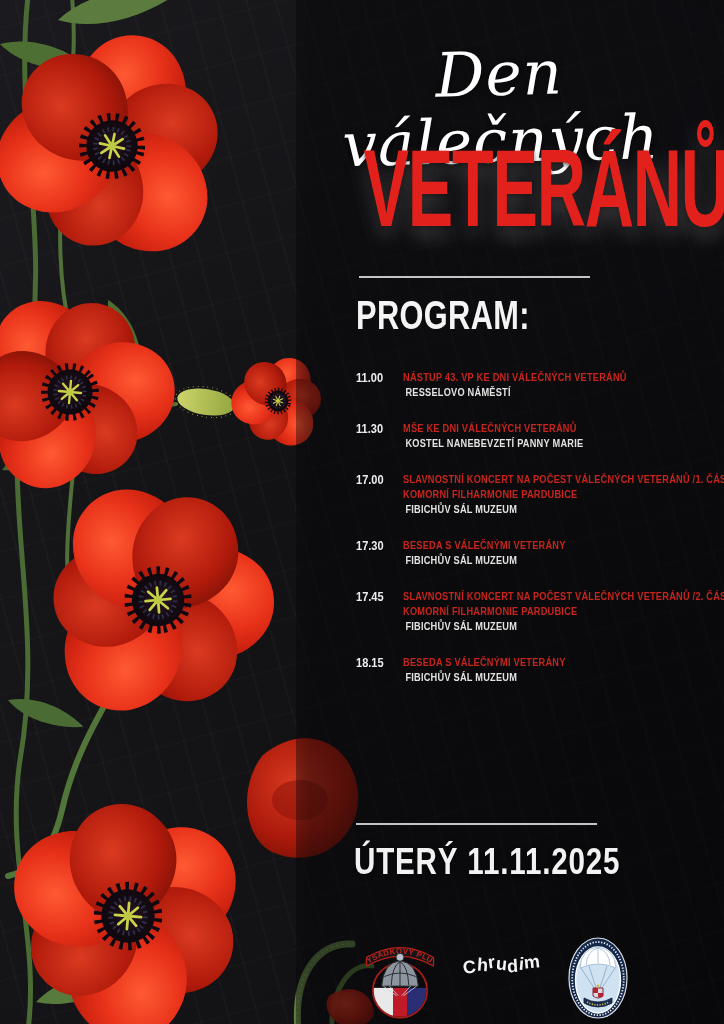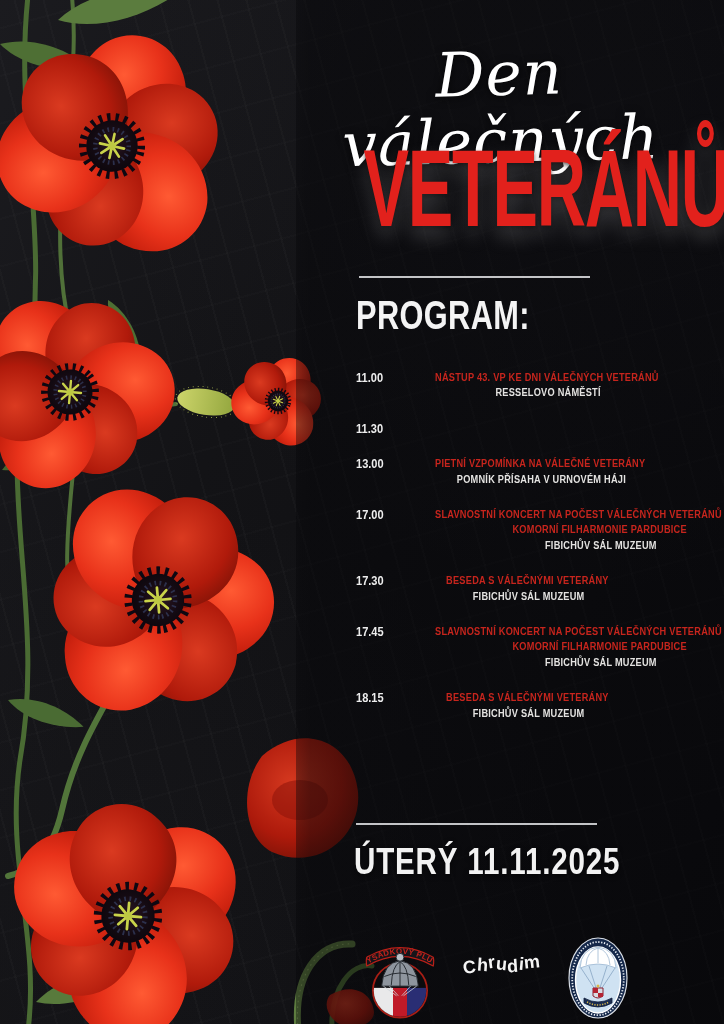--- a/index.html
+++ b/index.html
@@ -35,24 +35,24 @@
     text-shadow:0 10px 24px rgba(230,230,230,.22), 0 2px 6px rgba(0,0,0,.65);
   }
   .hr{position:absolute;height:2px;background:#d4d5d7;opacity:.92;}
   .hr1{top:276px;left:359px;width:231px;}
   .hr2{top:823px;left:356px;width:241px;}
   .program-heading{
     position:absolute;top:294px;left:356px;font-weight:700;font-size:41px;line-height:1.05;
     color:#f4f4f4;transform:scaleX(.75);transform-origin:left top;white-space:nowrap;letter-spacing:.5px;
   }
   .schedule{position:absolute;top:370px;left:356px;width:310px;}
-  .row{display:flex;align-items:flex-start;margin-bottom:20px;gap:32px;}
+  .row{display:flex;align-items:flex-start;margin-bottom:20px;}
   .time{width:47px;flex:0 0 47px;font-weight:700;font-size:13px;line-height:15.4px;color:#ededed;
     transform:scaleX(.85);transform-origin:left top;}
-  .lines{flex:1;text-align:center;}
+  .lines{flex:1;}
   .ln{font-weight:700;font-size:11.5px;line-height:15.4px;letter-spacing:.3px;
     transform:scaleX(.8);transform-origin:left top;white-space:pre;}
   .ln.red{color:#c7251d;}
   .ln.white{color:#e4e3e1;padding-left:3px;}
   .date{
     position:absolute;top:843px;left:354px;font-weight:700;font-size:37px;line-height:1;
     color:#f2f2f2;transform:scaleX(.8);transform-origin:left top;white-space:nowrap;letter-spacing:1px;
     text-shadow:0 2px 6px rgba(0,0,0,.6);
   }
   .emblem1{position:absolute;left:356px;top:938px;width:88px;height:84px;}
@@ -163,26 +163,23 @@
     <div class="schedule">
         <div class="row">
           <div class="time">11.00</div>
           <div class="lines">
             <div class="ln red">NÁSTUP 43. VP KE DNI VÁLEČNÝCH VETERÁNŮ</div>
             <div class="ln white">RESSELOVO NÁMĚSTÍ</div>
           </div>
         </div>
         <div class="row">
           <div class="time">11.30</div>
-        </div>
-        <div class="row">
-          <div class="time">13.00</div>
-          <div class="lines">
-            <div class="ln red">PIETNÍ VZPOMÍNKA NA VÁLEČNÉ VETERÁNY</div>
-            <div class="ln white">POMNÍK PŘÍSAHA V URNOVÉM HÁJI</div>
+          <div class="lines">
+            <div class="ln red">MŠE KE DNI VÁLEČNÝCH VETERÁNŮ</div>
+            <div class="ln white">KOSTEL NANEBEVZETÍ PANNY MARIE</div>
           </div>
         </div>
         <div class="row">
           <div class="time">17.00</div>
           <div class="lines">
             <div class="ln red">SLAVNOSTNÍ KONCERT NA POČEST VÁLEČNÝCH VETERÁNŮ /1. ČÁST</div>
             <div class="ln red">KOMORNÍ FILHARMONIE PARDUBICE</div>
             <div class="ln white">FIBICHŮV SÁL MUZEUM</div>
           </div>
         </div>

